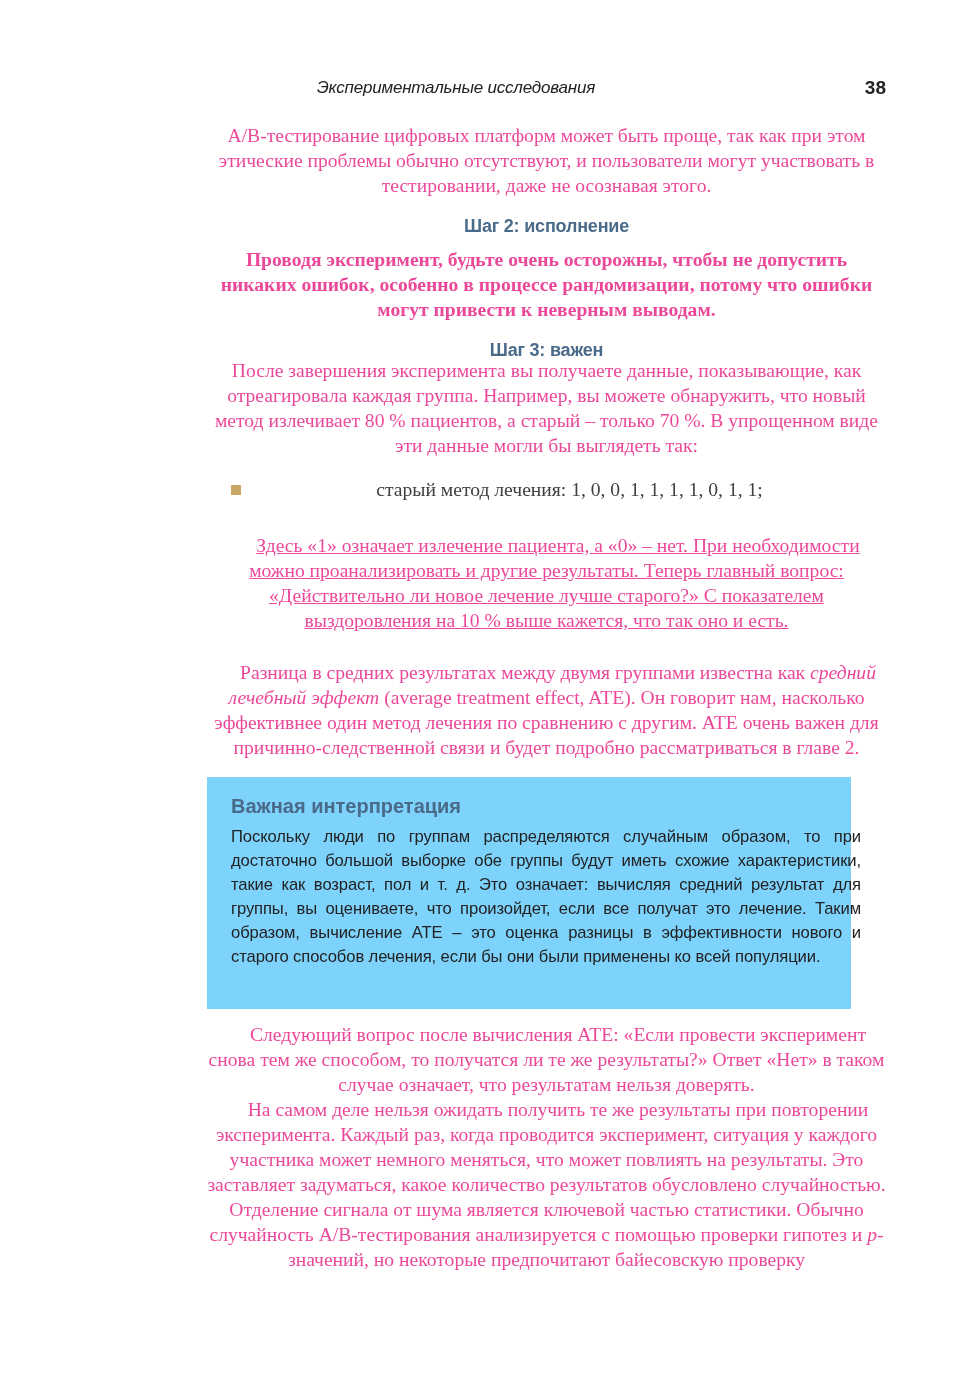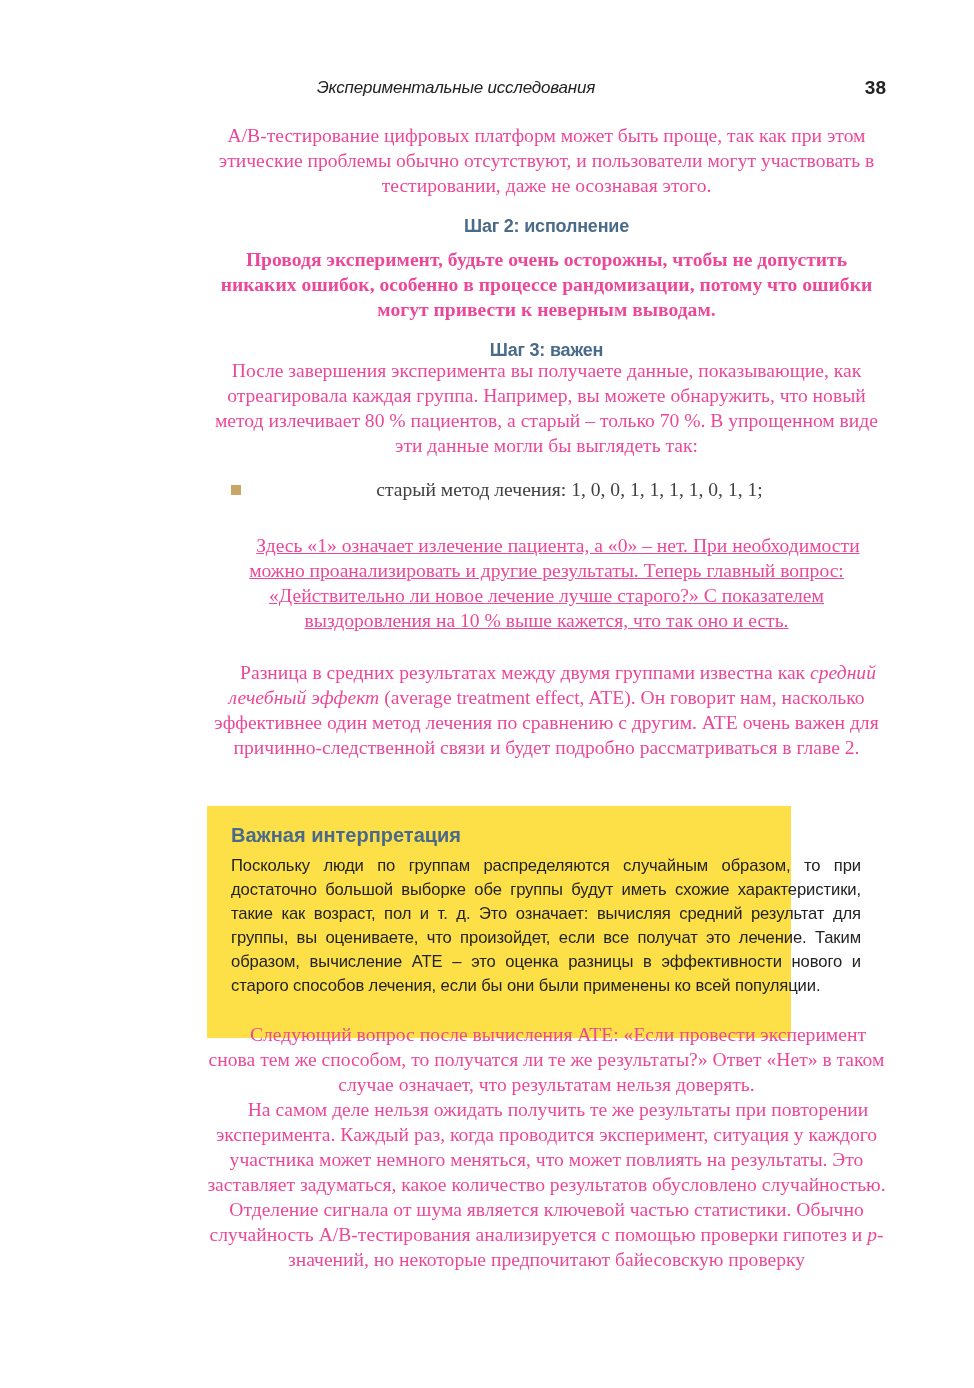--- a/index.html
+++ b/index.html
@@ -8,21 +8,21 @@
     .running-head { position: absolute; top: 78px; left: 0; width: 679px; height: 24px; }
     .running-title { position: absolute; left: 110px; top: 0; font-family: "Liberation Sans", sans-serif; font-style: italic; font-size: 17px; color: #222; letter-spacing: -0.2px; text-align: right; }
     .page-number { position: absolute; right: 0; top: -1px; font-family: "Liberation Sans", sans-serif; font-weight: bold; font-size: 19px; color: #222; }
     .body-text { font-family: "Liberation Serif", serif; font-size: 19.6px; line-height: 25px; color: #ec4899; text-align: justify; margin: 0; }
     .indent { text-indent: 23px; }
     .h3 { font-family: "Liberation Sans", sans-serif; font-weight: bold; font-size: 18px; color: #4a6a8a; margin: 0; letter-spacing: -0.2px; }
     .block { position: absolute; left: 0; width: 679px; text-align: center; }
     ul.bullets { list-style: none; margin: 0; padding: 0; }
     ul.bullets li { position: relative; padding-left: 46px; font-family: "Liberation Serif", serif; font-size: 19.6px; line-height: 25px; color: #404040; }
     .bullet-mark { position: absolute; left: 24px; top: 8px; width: 10px; height: 10px; background: #c9a664; }
-    .callout { position: absolute; left: 0; top: 777px; width: 584px; height: 232px; background: #fde047; margin-top: 29px; }
+    .callout { position: absolute; left: 0; top: 777px; width: 644px; height: 232px; background: #7dd3fc; }
     .callout-title { position: absolute; left: 24px; top: 18px; font-family: "Liberation Sans", sans-serif; font-weight: bold; font-size: 20px; color: #4a6a8a; }
     .callout-text { position: absolute; left: 24px; top: 48px; width: 630px; font-family: Liberation Sans, sans-serif; font-size: 16.6px; line-height: 24px; color: #222; text-align: justify; margin: 0; letter-spacing: -0.1px; }
     em.term { font-style: italic; }
     em.pval { font-style: italic; }
   </style>
 </head>
 <body>
 
 <div class="page">
 

